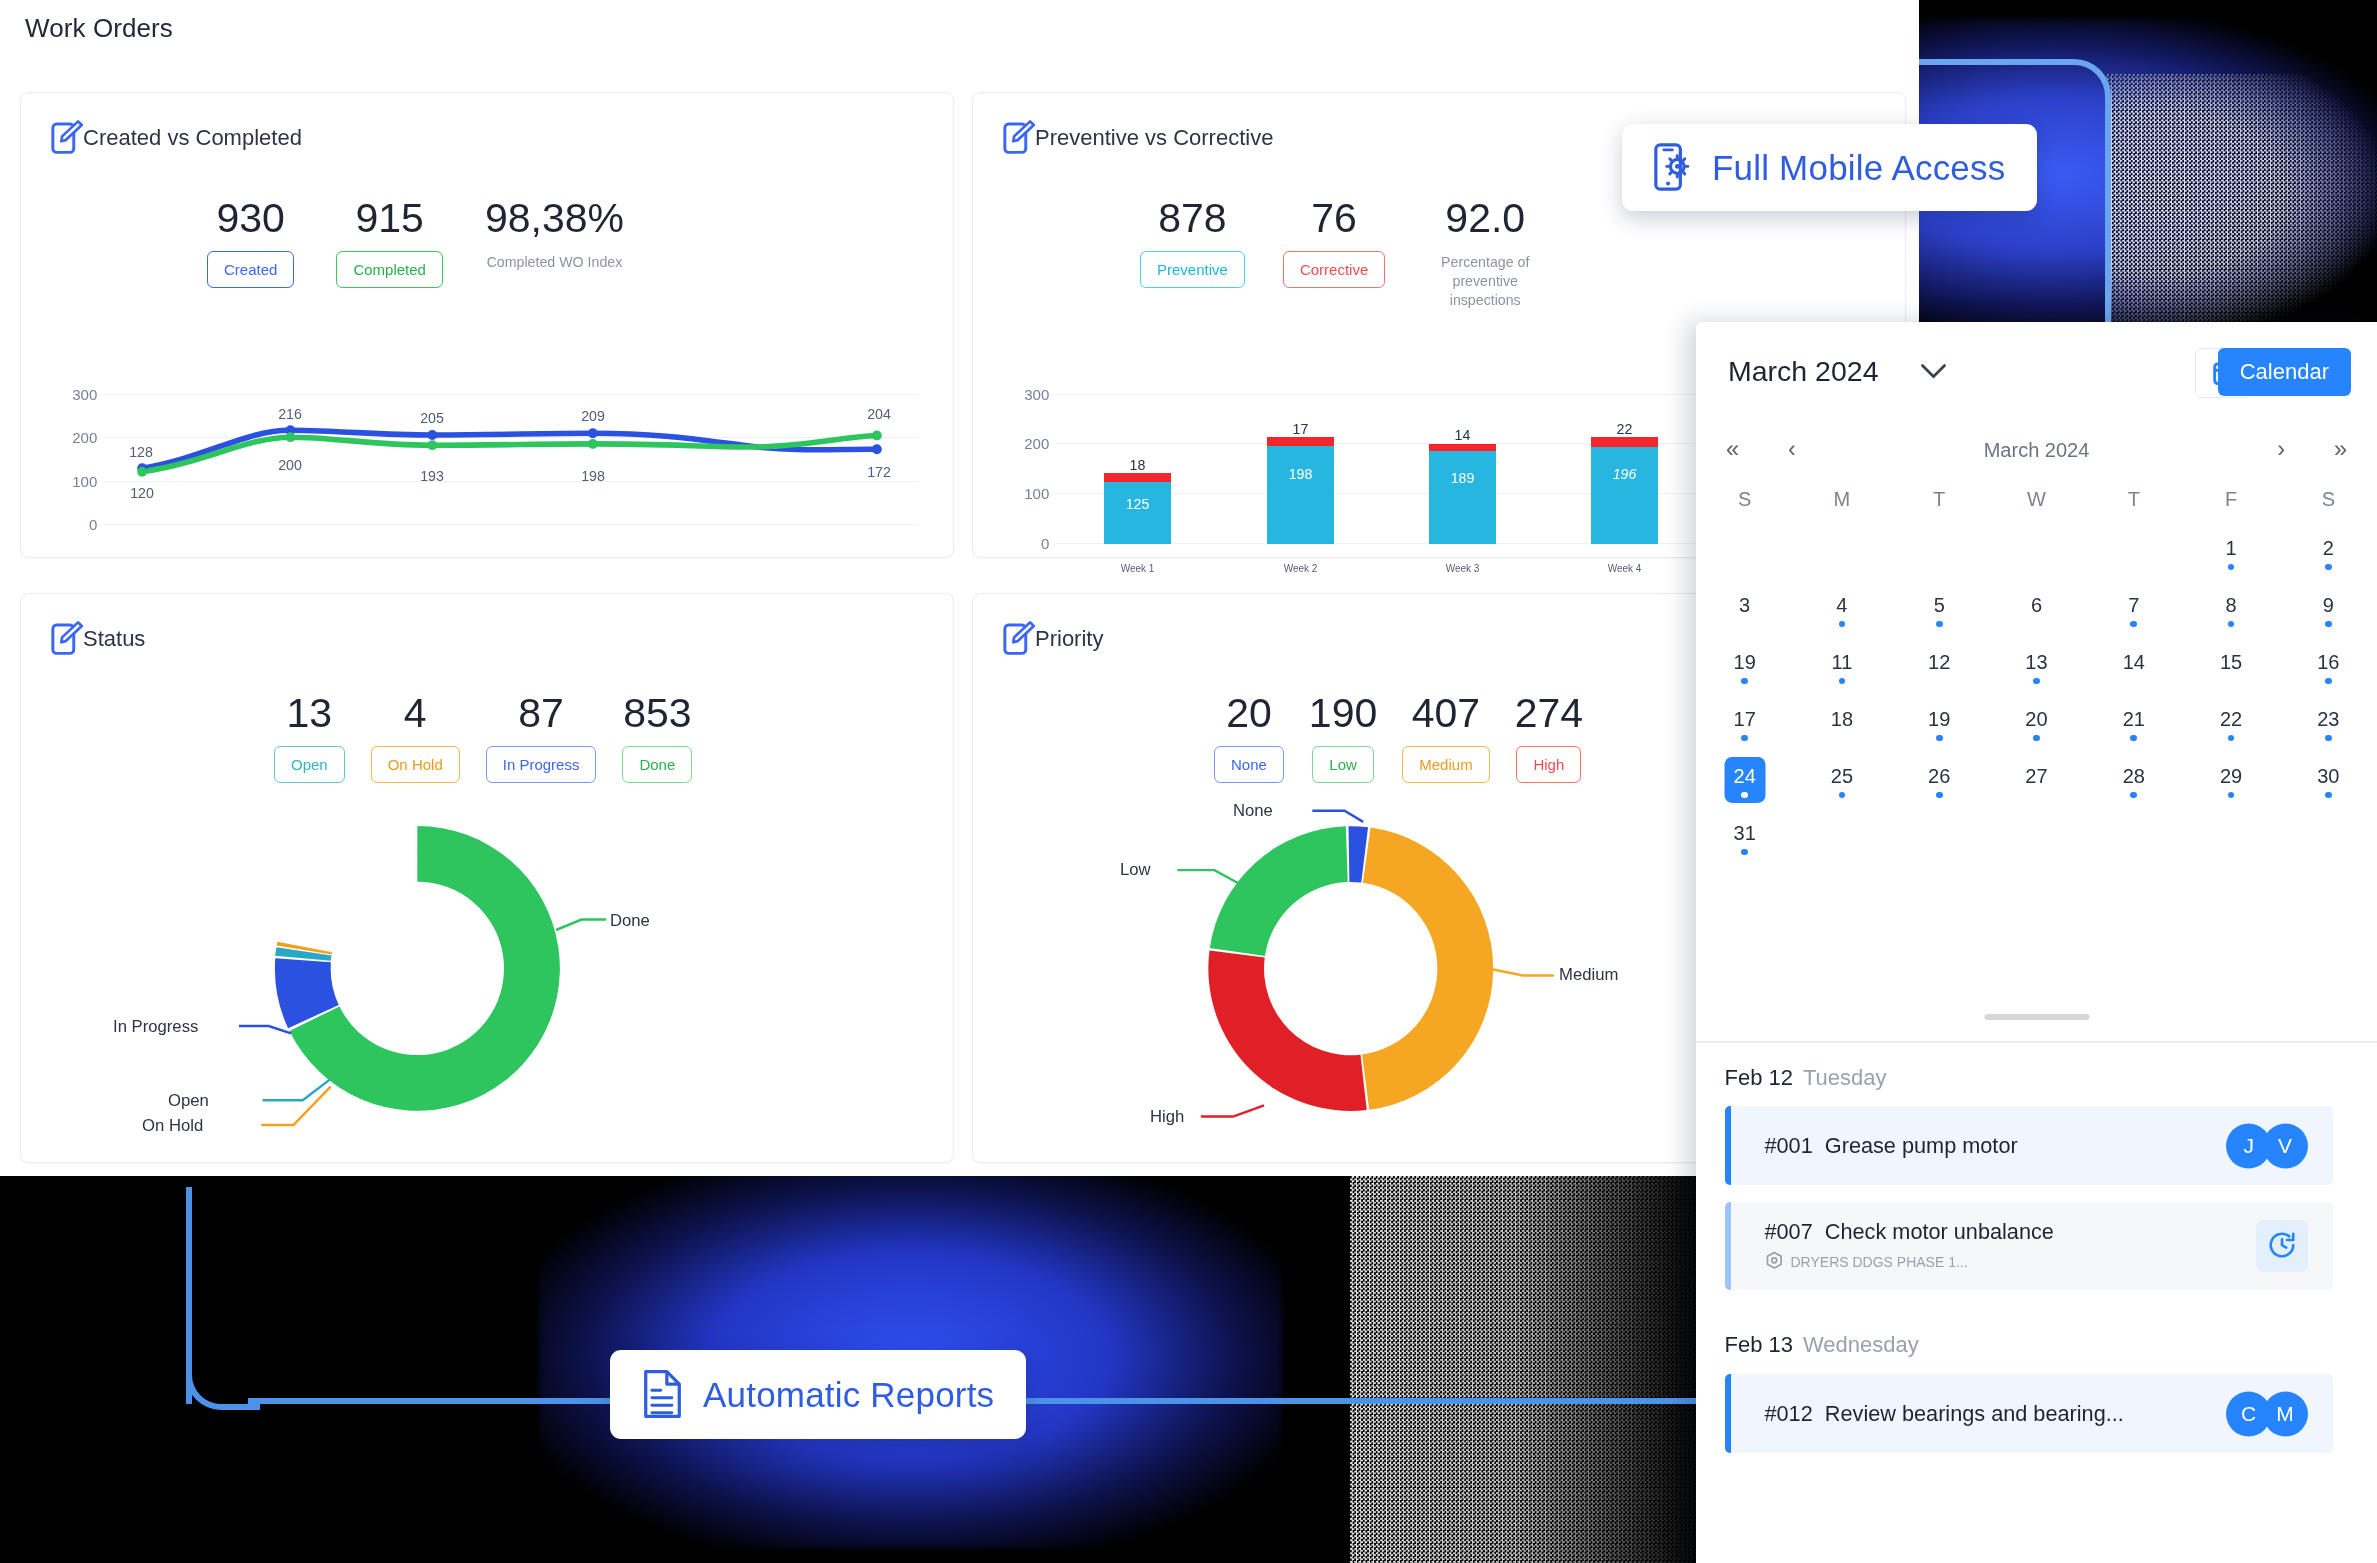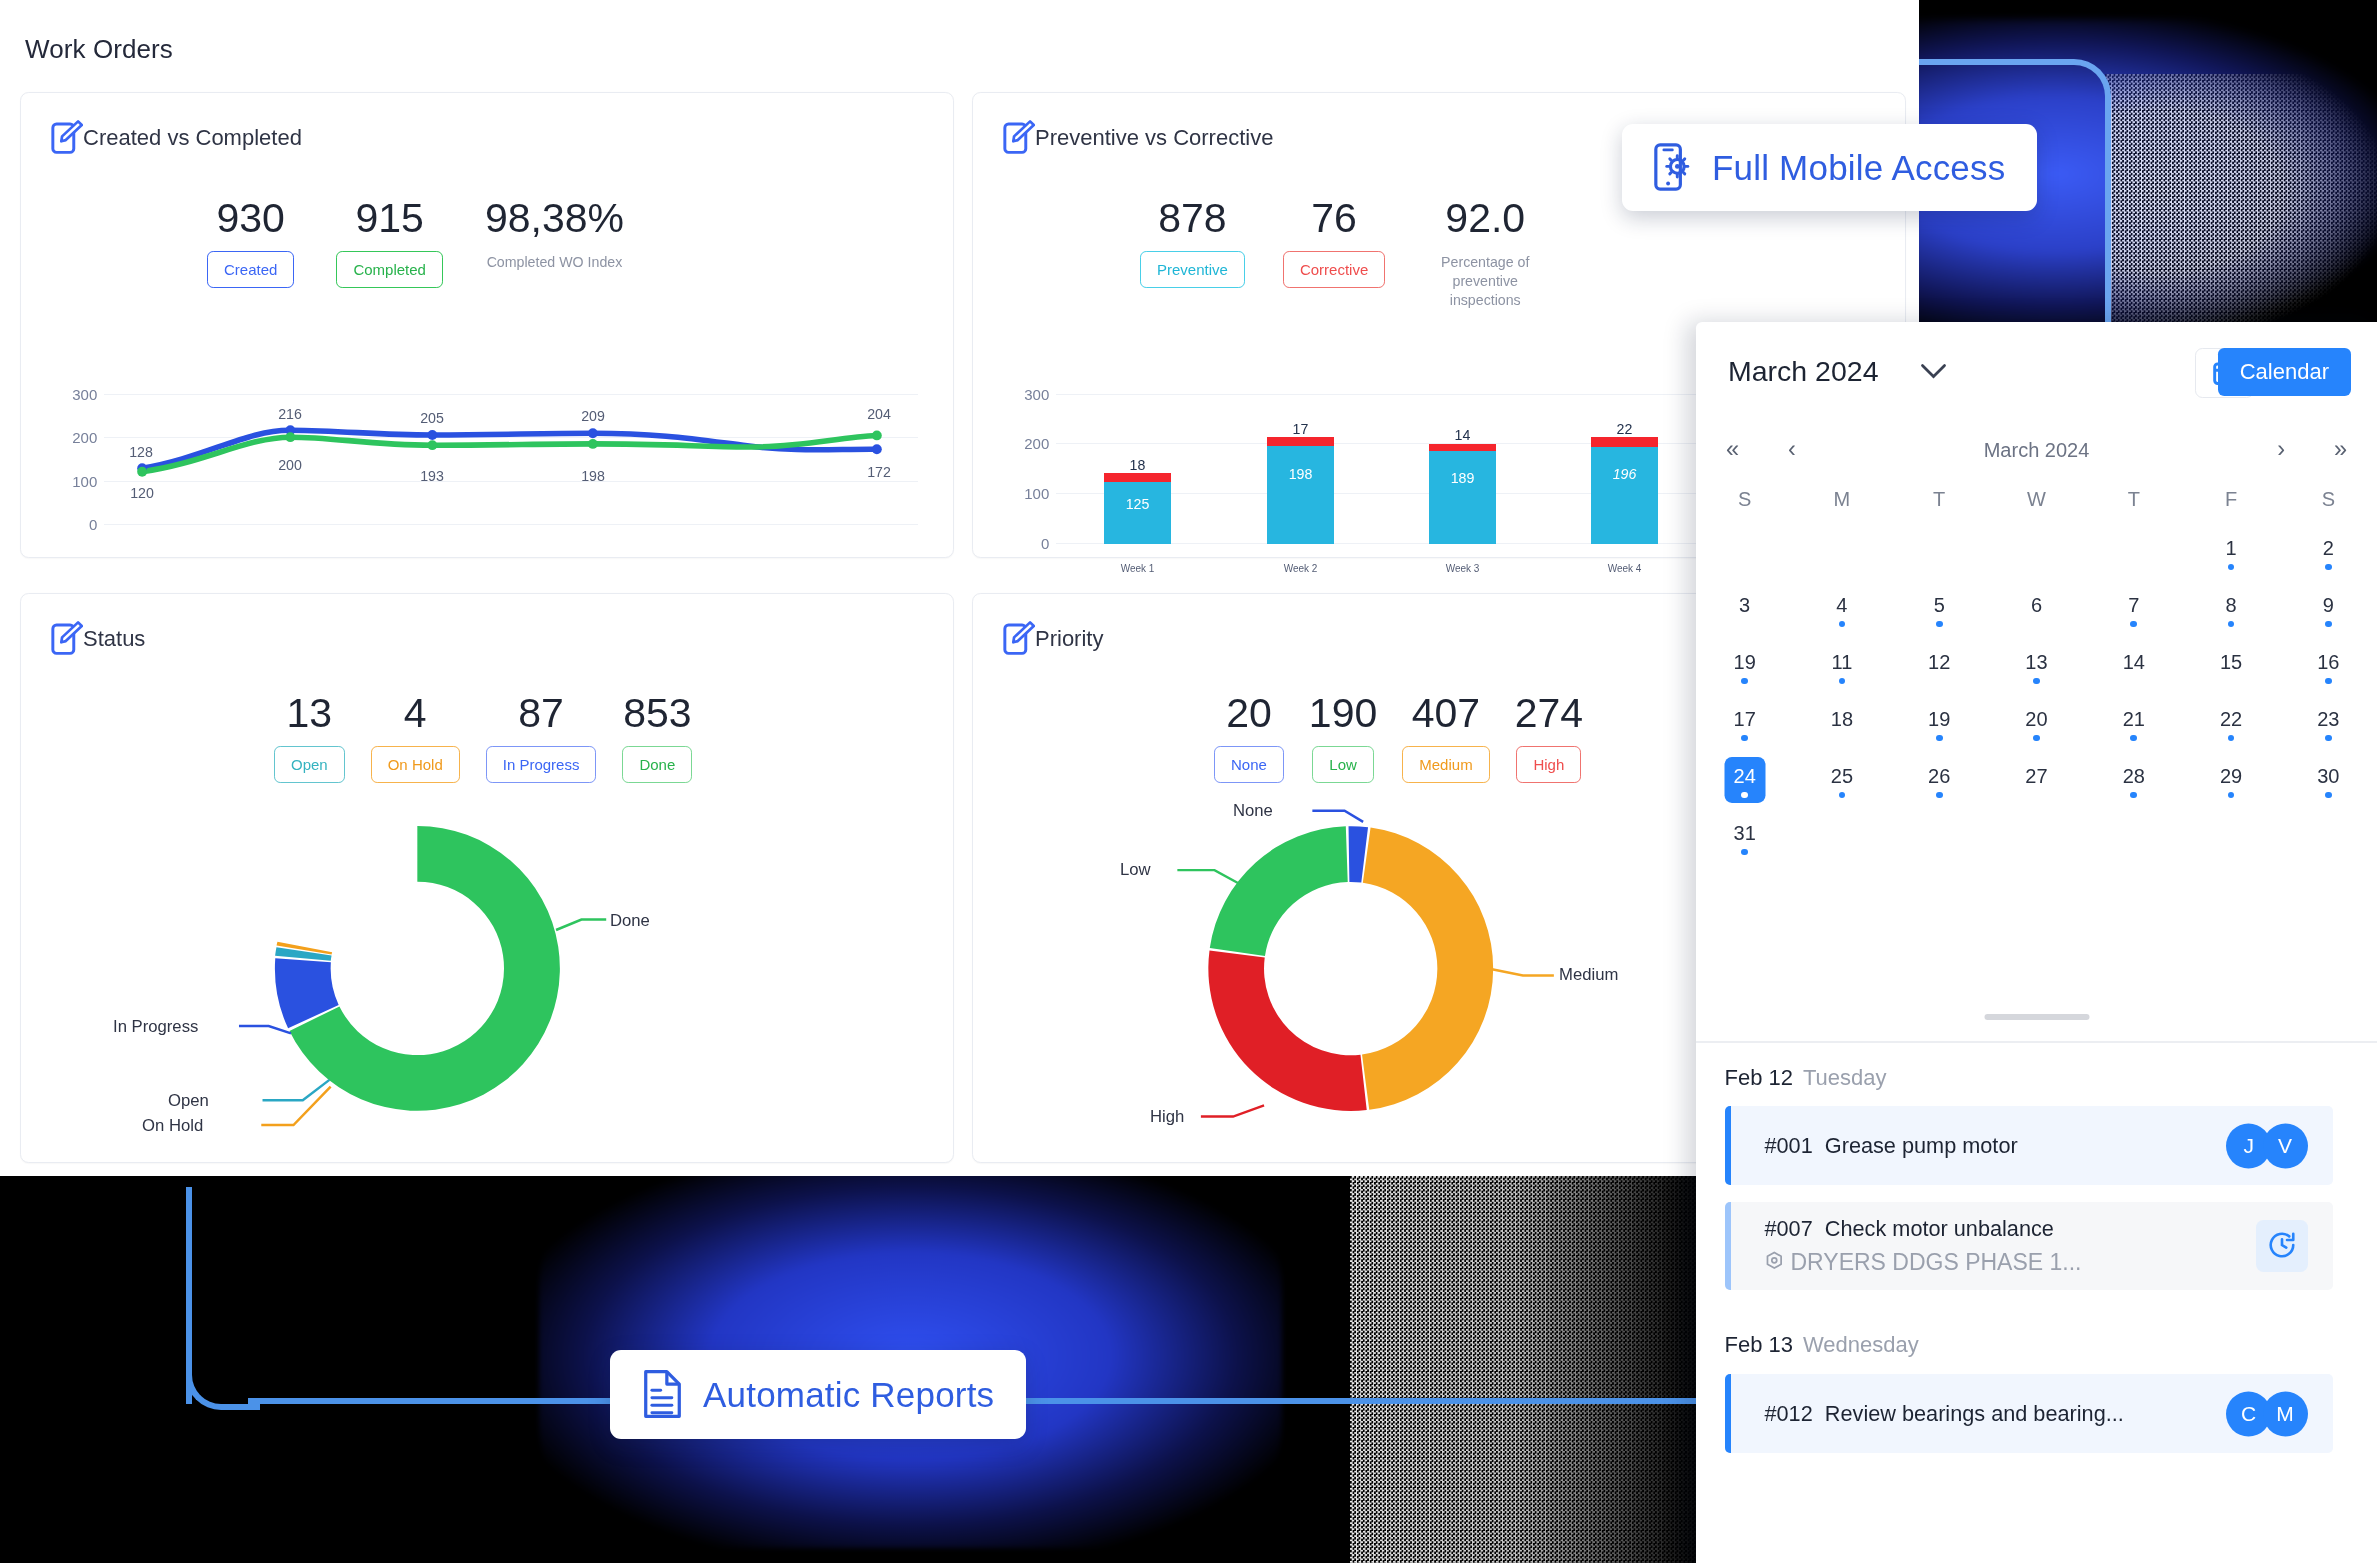--- a/index.html
+++ b/index.html
@@ -58,21 +58,21 @@
   .bottom-track .hline{
     position:absolute;left:62px;top:211px;width:1696px;height:6.2px;background:#4b92e8;
   }
 
   
   .dashboard{
     position:absolute;left:0;top:0;width:1919px;height:1176px;
     background:#ffffff;
   }
   .page-title{
-    position:absolute;left:25px;top:34px;
+    position:absolute;left:25px;top:13px;
     font-size:26px;color:#24293a;letter-spacing:0.1px;
   }
 
   .card{
     position:absolute;background:#ffffff;border:1.2px solid #e9ecf2;border-radius:8.7px;
     box-shadow:0 0.6px 1.2px rgba(16,24,40,.03);
   }
   .card.c1{left:20px;top:92px;width:932px;height:464px;}
   .card.c2{left:972px;top:92px;width:932px;height:464px;}
   .card.c3{left:20px;top:593px;width:932px;height:568px;text-align:center;}
@@ -180,21 +180,21 @@
   .task{
     position:absolute;left:28.5px;width:608px;border-radius:5px;display:flex;align-items:center;
     background:#f1f6fe;overflow:hidden;
   }
   .task .stripe{position:absolute;left:0;top:0;bottom:0;width:6.8px;background:#2684fc;}
   .task.grey{background:#f6f7f9;}
   .task.grey .stripe{background:#9dc5fb;}
   .task .body{padding-left:40px;display:flex;flex-direction:column;gap:6.2px;}
   .task .line1{font-size:21.7px;color:#1d2433;white-space:nowrap;}
   .task .line1 b{font-weight:400;}
-  .task .line2{font-size:23px;color:#9aa0ad;display:flex;align-items:center;gap:7.4px;white-space:nowrap;}
+  .task .line2{font-size:14px;color:#9aa0ad;display:flex;align-items:center;gap:7.4px;white-space:nowrap;}
   .avatars{position:absolute;right:25px;top:50%;transform:translateY(-50%);display:flex;}
   .av{width:45px;height:45px;border-radius:50%;background:#2684fc;color:#fff;font-size:21px;display:flex;align-items:center;justify-content:center;}
   .av+.av{margin-left:-8.7px;}
   .clockbtn{position:absolute;right:25px;top:50%;transform:translateY(-50%);width:52px;height:52px;border-radius:7.4px;background:#e4effd;display:flex;align-items:center;justify-content:center;}
 </style>
 </head>
 <body>
 
 <div class="root">
 

